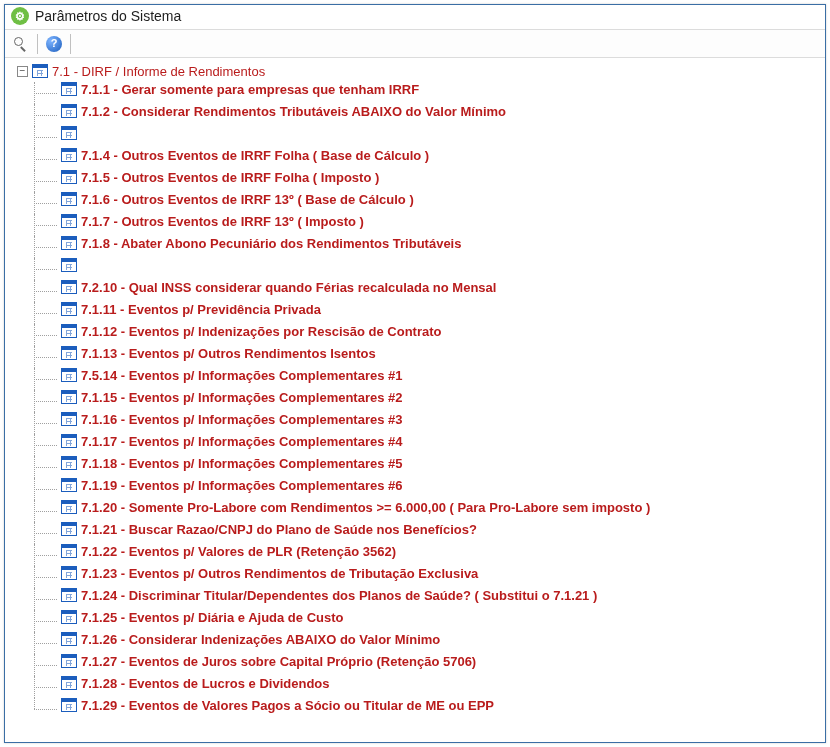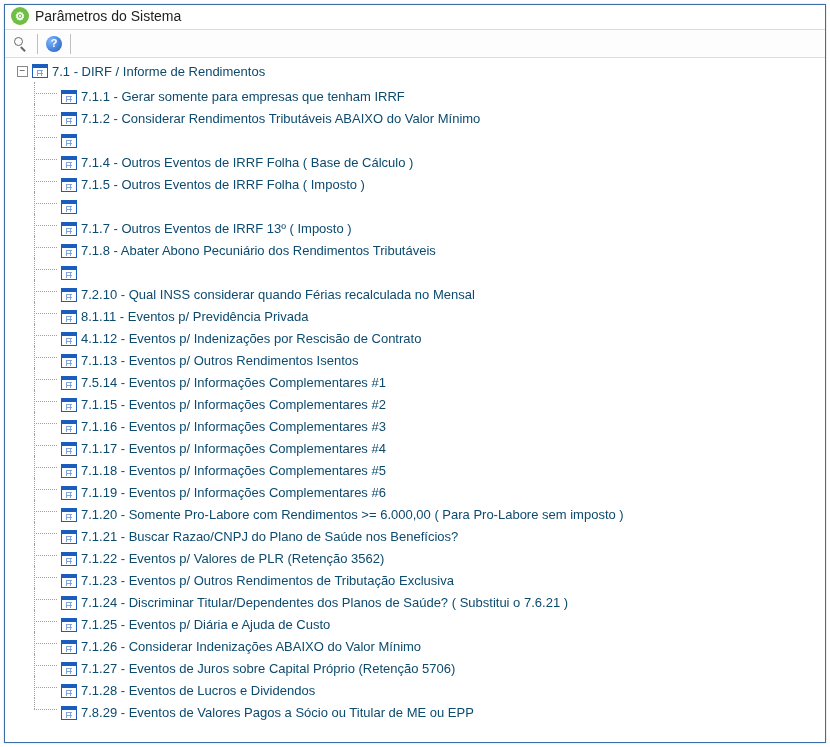--- a/index.html
+++ b/index.html
@@ -145,47 +145,48 @@
       background:
         linear-gradient(to bottom, #1b5dbd 1px, transparent 1px) 0 0/100% 3px,
         linear-gradient(to right, #1b5dbd 1px, transparent 1px) 0 0/4px 100%;
       opacity: .55;
     }
     .children {
       padding-left: 16px;
     }
     .tree-item {
       display: flex;
-      align-items: flex-end;
+      align-items: flex-start;
       height: 22px;
       gap: 4px;
       white-space: nowrap;
       cursor: pointer;
       padding-left: 4px;
+      font-weight: bold;
     }
     .connector {
       width: 28px;
       height: 22px;
       flex-shrink: 0;
       position: relative;
     }
     .connector::before {
       content: "";
       position: absolute;
       left: 5px; top: 0; bottom: 0;
       border-left: 1px dotted #a0a0a0;
     }
     .connector::after {
       content: "";
       position: absolute;
       left: 5px; right: 0; top: 50%;
       border-top: 1px dotted #a0a0a0;
     }
     .connector.last::before { bottom: 50%; }
-    .label { color: #0c4a6e; }
+    .label { color: #b91c1c; }
   </style>
 </head>
 <body>
 
 <div class="window">
   <div class="titlebar">
     <span class="app-icon">⚙</span>
     <span>Parâmetros do Sistema</span>
   </div>
 
@@ -227,20 +228,21 @@
           <span class="label">7.1.4 - Outros Eventos de IRRF Folha ( Base de Cálculo )</span>
         </div>
         <div class="tree-item">
           <span class="connector"></span>
           <span class="table-icon"></span>
           <span class="label">7.1.5 - Outros Eventos de IRRF Folha ( Imposto )</span>
         </div>
         <div class="tree-item">
           <span class="connector"></span>
           <span class="table-icon"></span>
+          <span class="label">7.1.6 - Outros Eventos de IRRF 13º ( Base de Cálculo )</span>
         </div>
         <div class="tree-item">
           <span class="connector"></span>
           <span class="table-icon"></span>
           <span class="label">7.1.7 - Outros Eventos de IRRF 13º ( Imposto )</span>
         </div>
         <div class="tree-item">
           <span class="connector"></span>
           <span class="table-icon"></span>
           <span class="label">7.1.8 - Abater Abono Pecuniário dos Rendimentos Tributáveis</span>
@@ -250,26 +252,26 @@
           <span class="table-icon"></span>
         </div>
         <div class="tree-item">
           <span class="connector"></span>
           <span class="table-icon"></span>
           <span class="label">7.2.10 - Qual INSS considerar quando Férias recalculada no Mensal</span>
         </div>
         <div class="tree-item">
           <span class="connector"></span>
           <span class="table-icon"></span>
-          <span class="label">8.1.11 - Eventos p/ Previdência Privada</span>
-        </div>
-        <div class="tree-item">
-          <span class="connector"></span>
-          <span class="table-icon"></span>
-          <span class="label">4.1.12 - Eventos p/ Indenizações por Rescisão de Contrato</span>
+          <span class="label">7.1.11 - Eventos p/ Previdência Privada</span>
+        </div>
+        <div class="tree-item">
+          <span class="connector"></span>
+          <span class="table-icon"></span>
+          <span class="label">7.1.12 - Eventos p/ Indenizações por Rescisão de Contrato</span>
         </div>
         <div class="tree-item">
           <span class="connector"></span>
           <span class="table-icon"></span>
           <span class="label">7.1.13 - Eventos p/ Outros Rendimentos Isentos</span>
         </div>
         <div class="tree-item">
           <span class="connector"></span>
           <span class="table-icon"></span>
           <span class="label">7.5.14 - Eventos p/ Informações Complementares #1</span>
@@ -315,21 +317,21 @@
           <span class="label">7.1.22 - Eventos p/ Valores de PLR (Retenção 3562)</span>
         </div>
         <div class="tree-item">
           <span class="connector"></span>
           <span class="table-icon"></span>
           <span class="label">7.1.23 - Eventos p/ Outros Rendimentos de Tributação Exclusiva</span>
         </div>
         <div class="tree-item">
           <span class="connector"></span>
           <span class="table-icon"></span>
-          <span class="label">7.1.24 - Discriminar Titular/Dependentes dos Planos de Saúde? ( Substitui o 7.6.21 )</span>
+          <span class="label">7.1.24 - Discriminar Titular/Dependentes dos Planos de Saúde? ( Substitui o 7.1.21 )</span>
         </div>
         <div class="tree-item">
           <span class="connector"></span>
           <span class="table-icon"></span>
           <span class="label">7.1.25 - Eventos p/ Diária e Ajuda de Custo</span>
         </div>
         <div class="tree-item">
           <span class="connector"></span>
           <span class="table-icon"></span>
           <span class="label">7.1.26 - Considerar Indenizações ABAIXO do Valor Mínimo</span>
@@ -340,17 +342,17 @@
           <span class="label">7.1.27 - Eventos de Juros sobre Capital Próprio (Retenção 5706)</span>
         </div>
         <div class="tree-item">
           <span class="connector"></span>
           <span class="table-icon"></span>
           <span class="label">7.1.28 - Eventos de Lucros e Dividendos</span>
         </div>
         <div class="tree-item">
           <span class="connector last"></span>
           <span class="table-icon"></span>
-          <span class="label">7.8.29 - Eventos de Valores Pagos a Sócio ou Titular de ME ou EPP</span>
+          <span class="label">7.1.29 - Eventos de Valores Pagos a Sócio ou Titular de ME ou EPP</span>
         </div>
       </div>
   </div>
 </div>
 
 </body></html>

